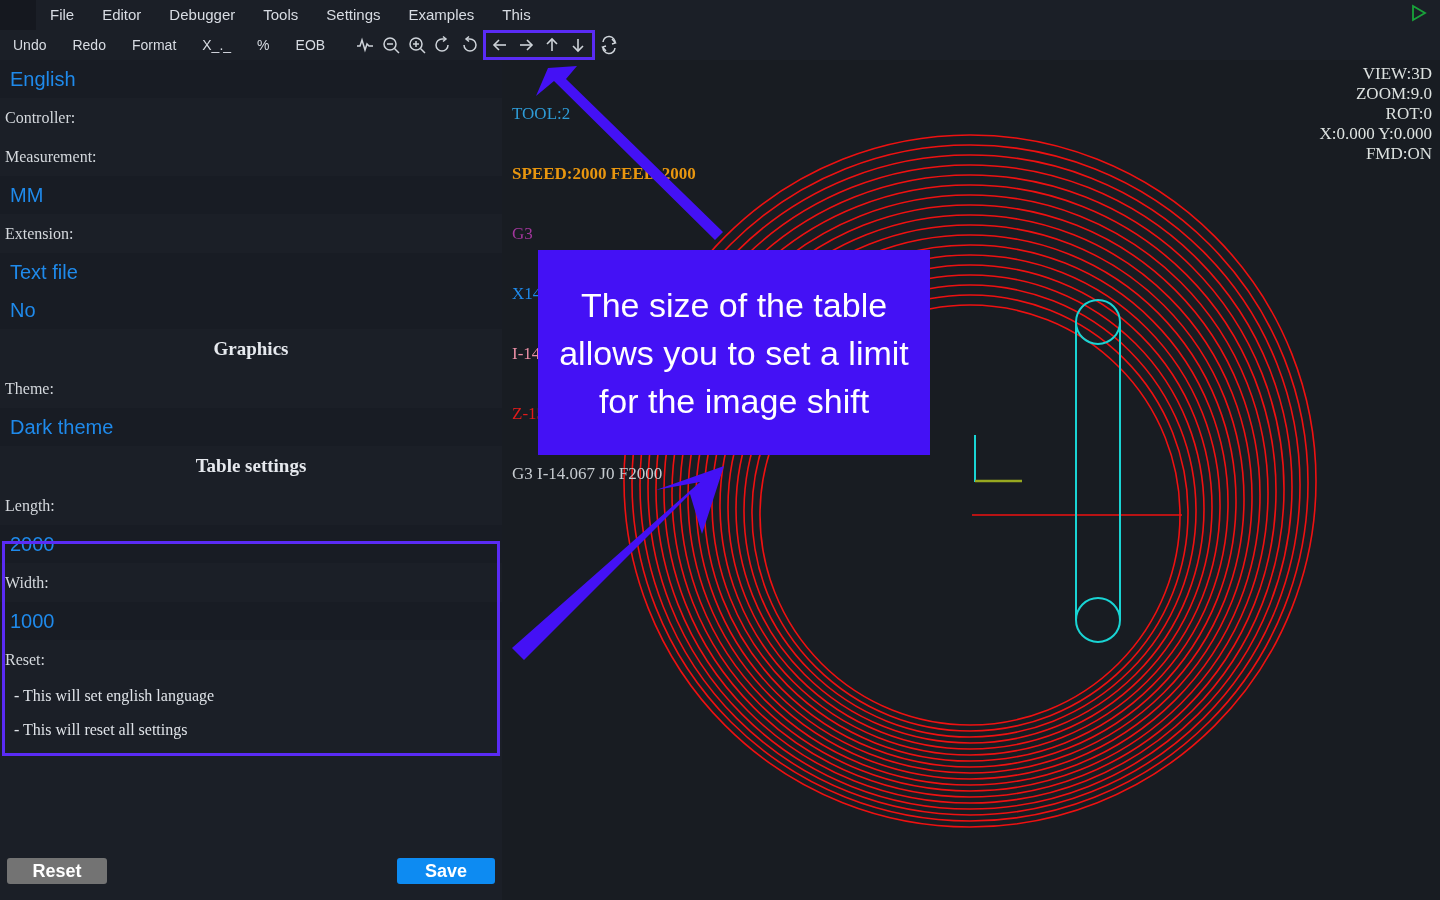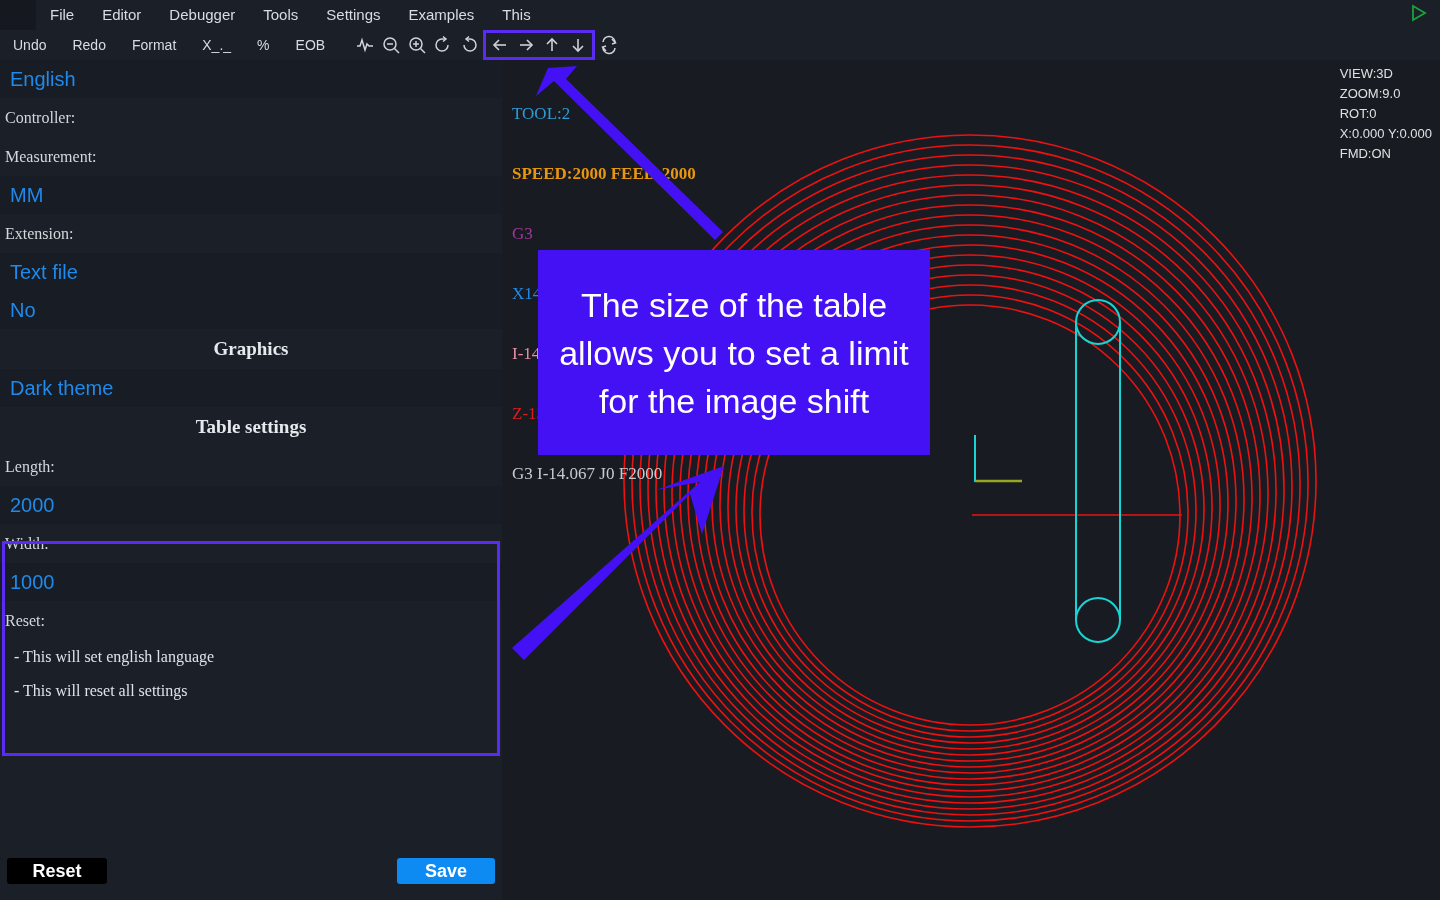--- a/index.html
+++ b/index.html
@@ -94,21 +94,21 @@
     display: flex; align-items: center;
   }
   .btn {
     border: none; cursor: pointer;
     color: #ffffff; font-size: 18px; font-weight: bold;
     font-family: "Liberation Sans", sans-serif;
     border-radius: 3px;
   }
   .btn-reset {
     position: absolute; left: 7px; top: 798px;
-    width: 100px; height: 26px; background: #000000;
+    width: 100px; height: 26px; background: #737373;
   }
   .btn-save {
     position: absolute; left: 397px; top: 798px;
     width: 98px; height: 26px; background: #0d8bf2;
   }
 
   
   .viewport {
     position: absolute; left: 502px; top: 60px;
     width: 938px; height: 840px;
@@ -116,23 +116,23 @@
     overflow: hidden;
   }
   .gcode-overlay {
     position: absolute; left: 10px; top: 4px;
     font-family: "Liberation Serif", serif;
     font-size: 17px; line-height: 20px;
     white-space: pre;
   }
   .info-overlay {
     position: absolute; right: 8px; top: 4px;
-    font-family: Liberation Sans, sans-serif;
-    font-size: 13px; line-height: 20px;
-    color: #dde2e0; 
+    font-family: Liberation Serif, serif;
+    font-size: 17px; line-height: 20px;
+    color: #dde2e0; text-align: right;
   }
 
   
   .callout {
     position: absolute; left: 538px; top: 250px;
     width: 392px; height: 205px;
     background: #4411f5;
     display: flex; align-items: center; justify-content: center;
     padding: 4px 10px;
   }
@@ -260,20 +260,21 @@
     <div class="row-label">Measurement:</div>
     <div class="row-value">MM</div>
 
     <div class="row-label">Extension:</div>
     <div class="row-value">Text file</div>
 
     <div class="row-value">No</div>
 
     <div class="section-title">Graphics</div>
 
+    <div class="row-label">Theme:</div>
     <div class="row-value">Dark theme</div>
 
     <div class="section-title">Table settings</div>
 
     <div class="row-label">Length:</div>
     <div class="row-value">2000</div>
 
     <div class="row-label">Width:</div>
     <div class="row-value">1000</div>
 

